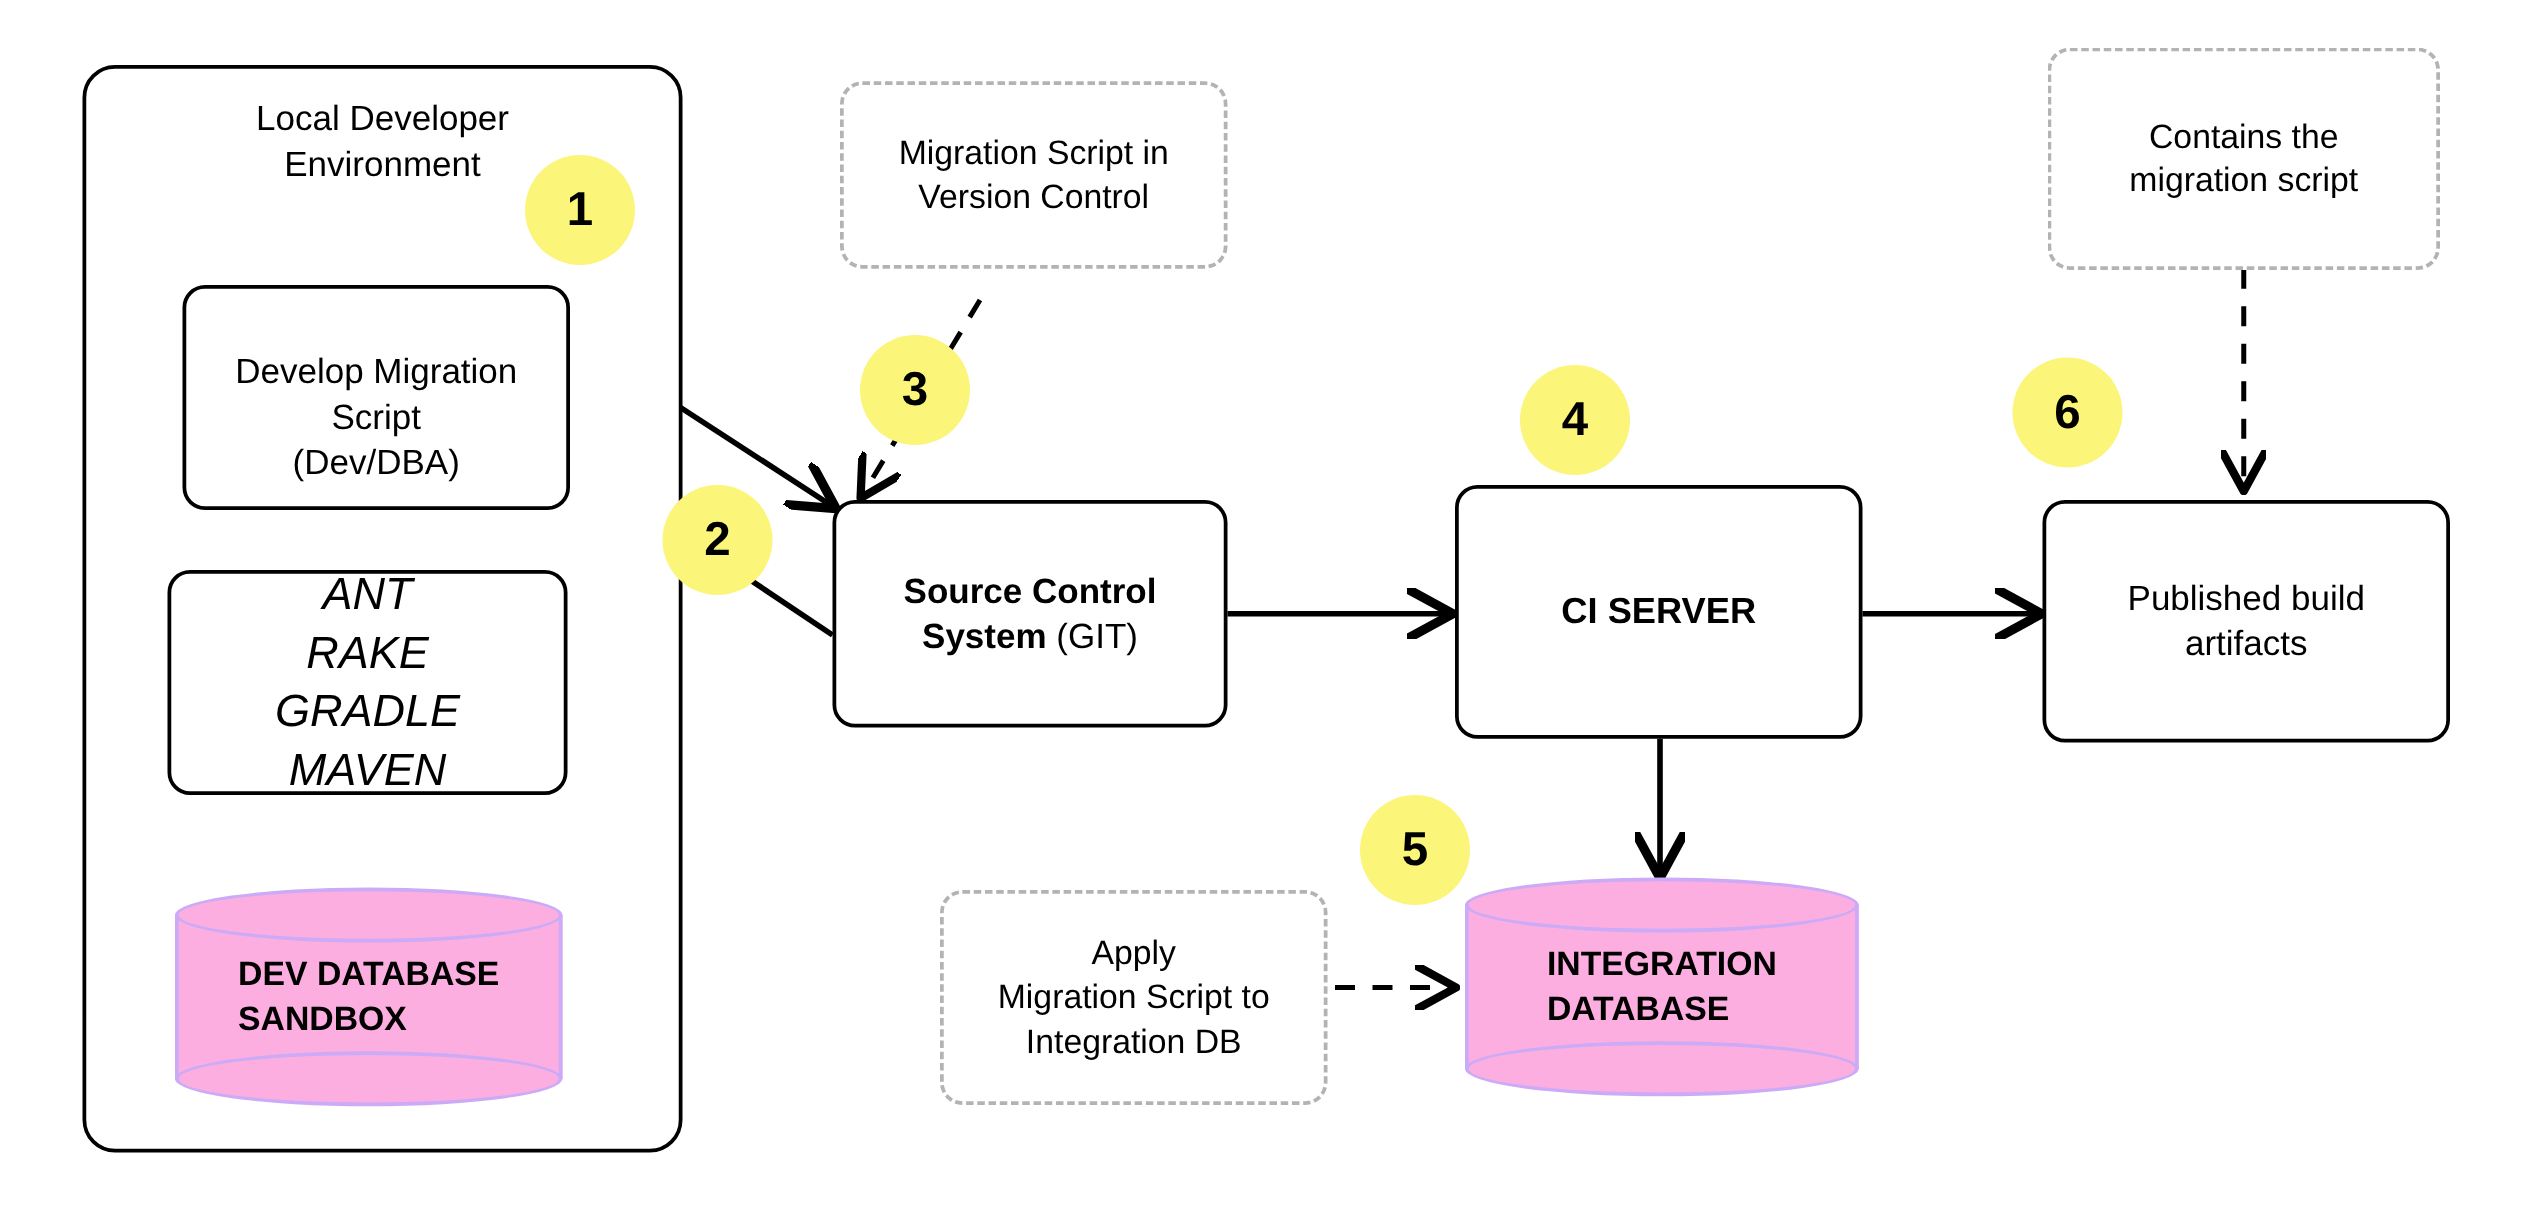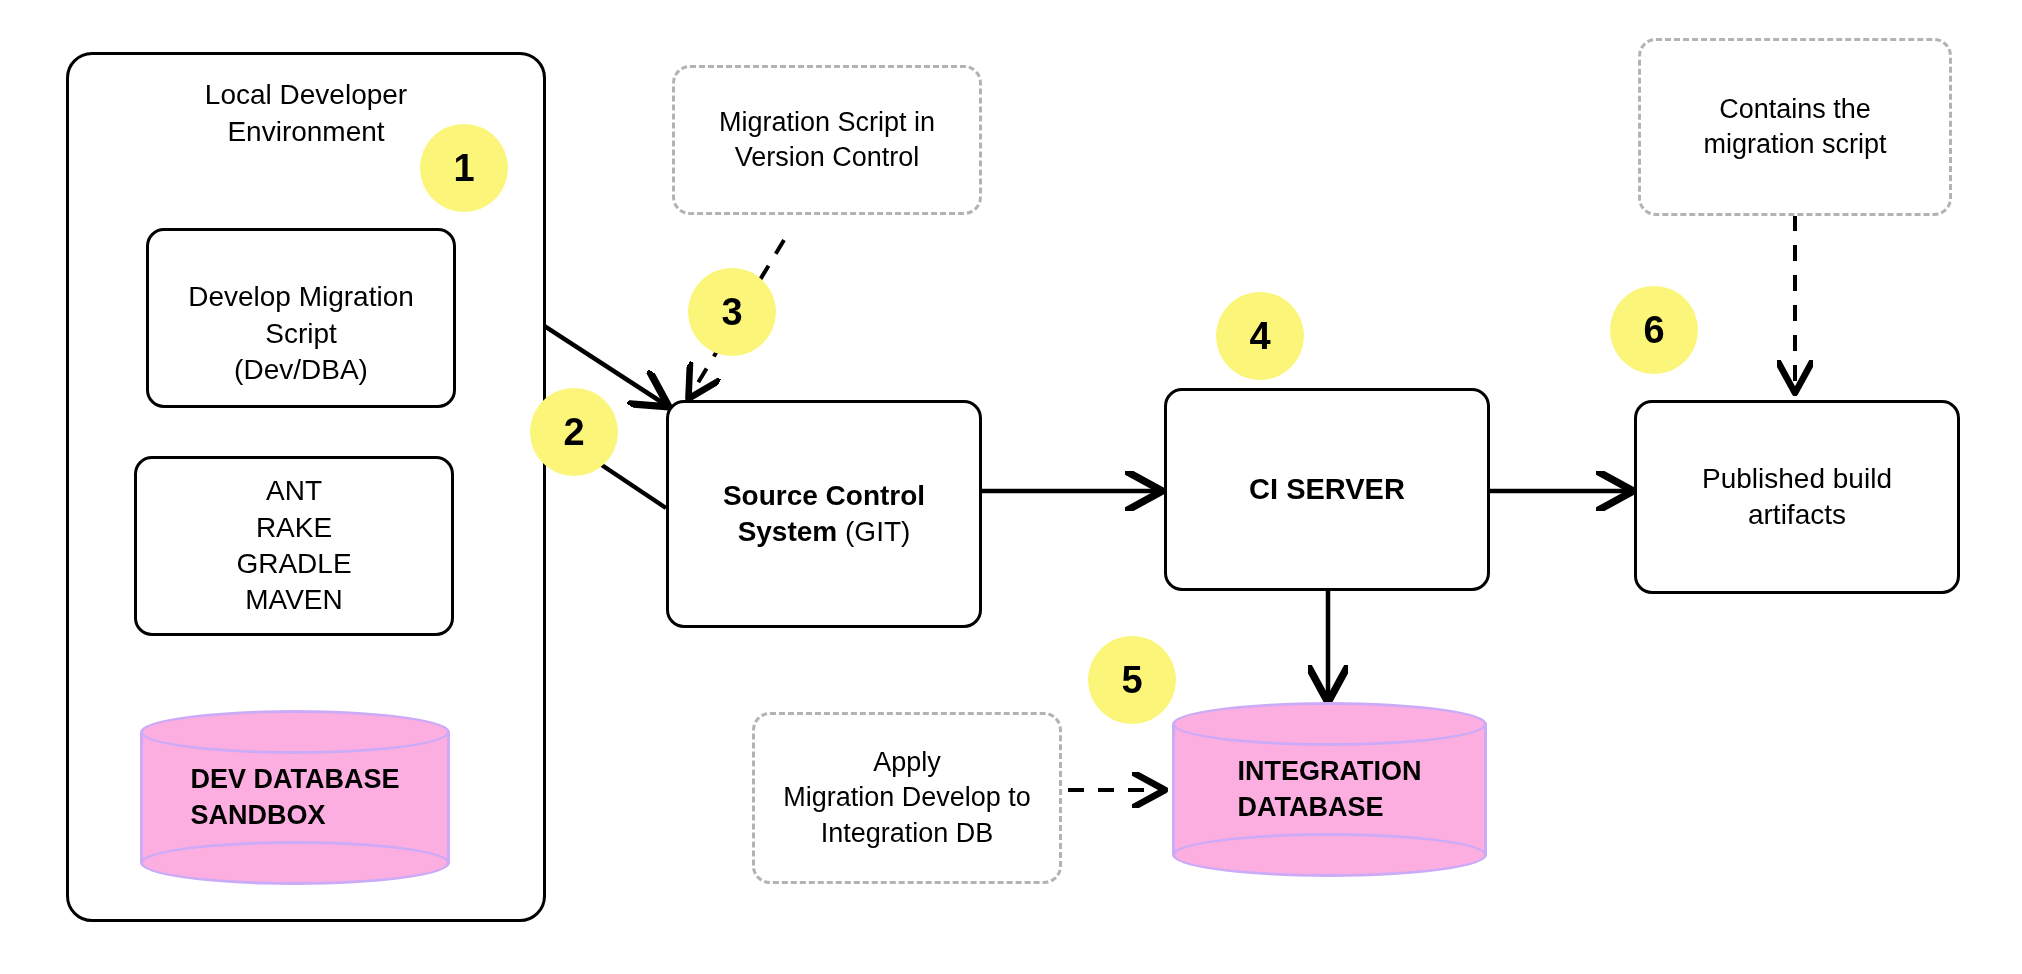--- a/index.html
+++ b/index.html
@@ -181,61 +181,61 @@
 Environment</div>
   </div>
 
   <div class="node solid-box" style="left:146px; top:228px; width:310px; height:180px;">
     <div class="lbl f-reg" style="font-size:28px;margin-top:32px;">Develop Migration
 Script
 (Dev/DBA)</div>
   </div>
 
   <div class="node solid-box" style="left:134px; top:456px; width:320px; height:180px;">
-    <div class="lbl f-reg" style="font-size:28px;">ANT
+    <div class="lbl f-reg" style="font-size:36px;font-style:italic;">ANT
 RAKE
 GRADLE
 MAVEN</div>
   </div>
 
   <div class="cylinder" style="left:140px; top:710px; width:310px; height:175px;">
     <div class="cyl-body"></div>
     <div class="cyl-bottom"></div>
     <div class="cyl-top"></div>
     <div class="cyl-label">DEV DATABASE
 SANDBOX</div>
   </div>
 
   <div class="node dashed-box" style="left:672px; top:65px; width:310px; height:150px;">
     <div class="lbl" style="font-size:27px;">Migration Script in
 Version Control</div>
   </div>
 
-  <div class="node solid-box" style="left:666px; top:400px; width:316px; height:228px;">
+  <div class="node solid-box" style="left:666px; top:400px; width:316px; height:182px;">
     <div class="lbl" style="font-size:28px;"><span class="f-bold">Source Control
 System </span><span class="f-reg">(GIT)</span></div>
   </div>
 
   <div class="node solid-box" style="left:1164px; top:388px; width:326px; height:203px;align-items:center;">
     <div class="lbl f-bold" style="font-size:29px;">CI SERVER</div>
   </div>
 
   <div class="node solid-box" style="left:1634px; top:400px; width:326px; height:194px;">
     <div class="lbl f-reg" style="font-size:28px;">Published build
 artifacts</div>
   </div>
 
   <div class="node dashed-box" style="left:1638px; top:38px; width:314px; height:178px;">
     <div class="lbl" style="font-size:27px;">Contains the
 migration script</div>
   </div>
 
   <div class="node dashed-box" style="left:752px; top:712px; width:310px; height:172px;">
     <div class="lbl" style="font-size:27px;">Apply
-Migration Develop to
+Migration Script to
 Integration DB</div>
   </div>
 
   <div class="cylinder" style="left:1172px; top:702px; width:315px; height:175px;">
     <div class="cyl-body"></div>
     <div class="cyl-bottom"></div>
     <div class="cyl-top"></div>
     <div class="cyl-label">INTEGRATION
 DATABASE</div>
   </div>

